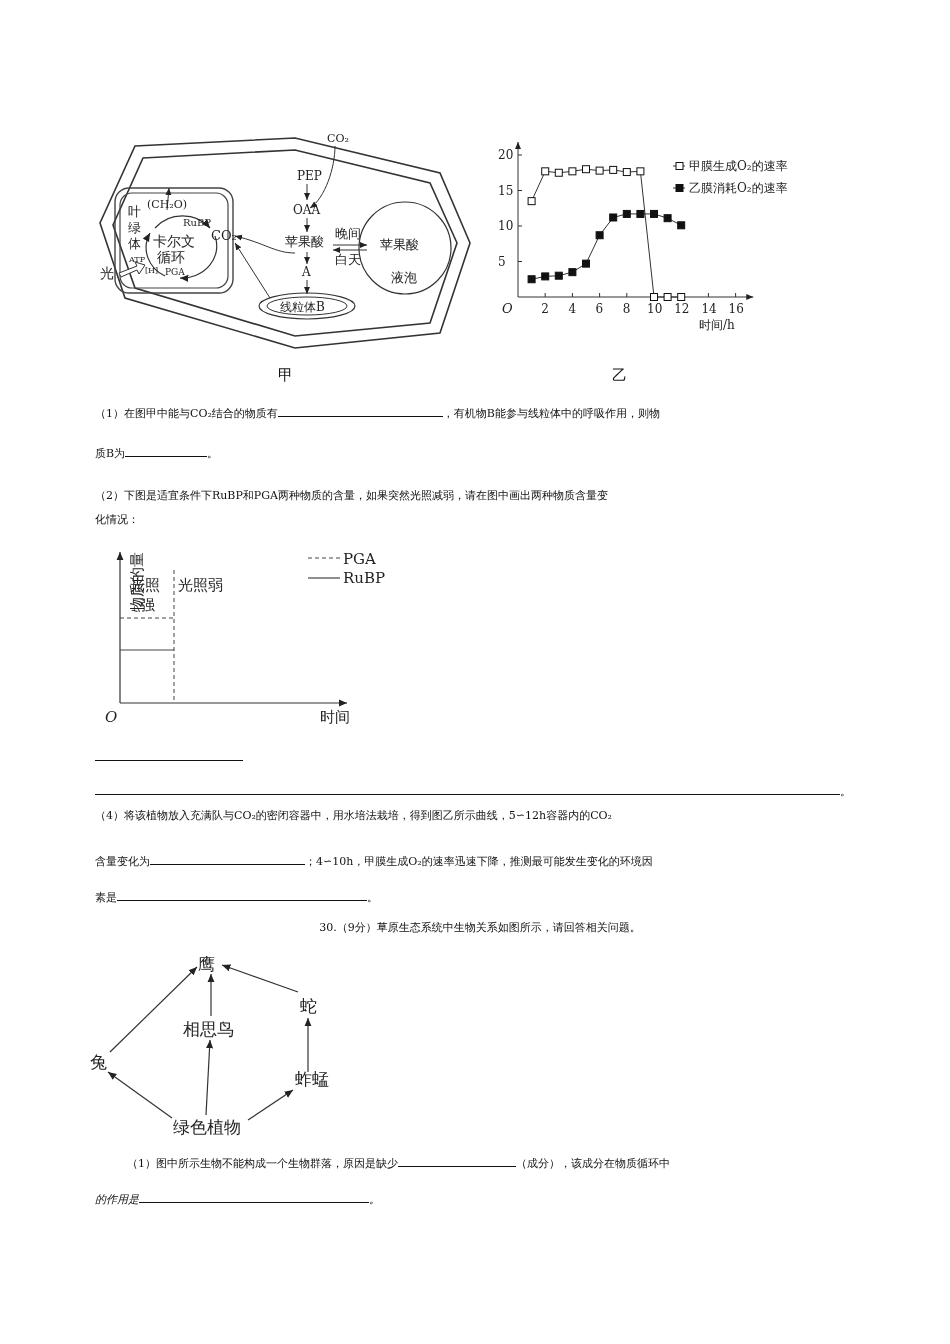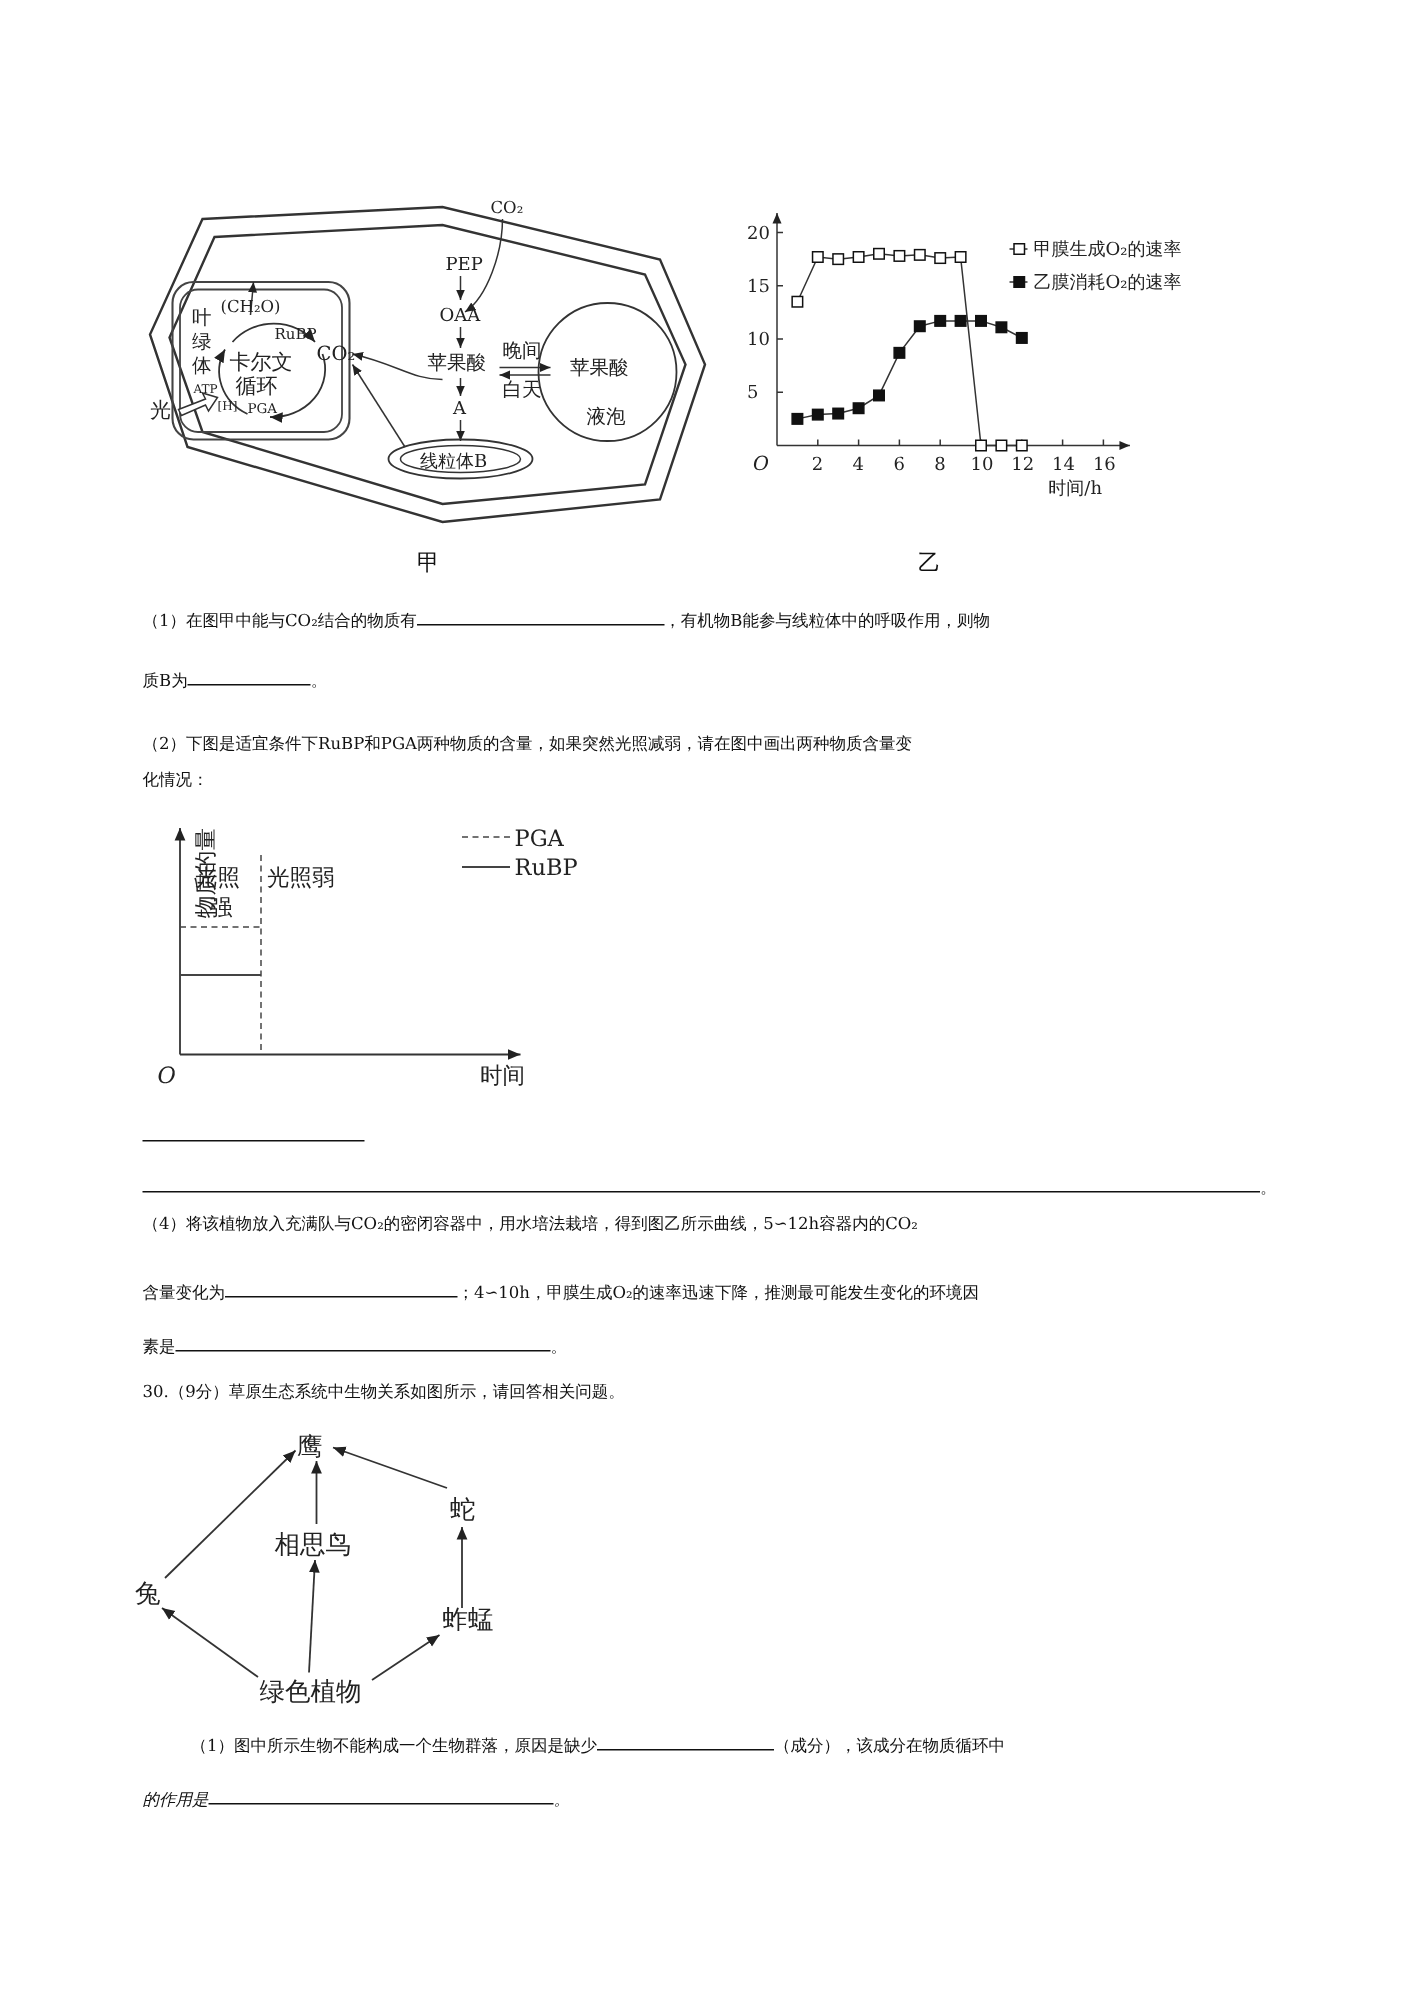--- a/index.html
+++ b/index.html
@@ -179,21 +179,21 @@
 </div>
 
 <div class="para" style="top:806px;">（4）将该植物放入充满队与CO₂的密闭容器中，用水培法栽培，得到图乙所示曲线，5∽12h容器内的CO₂</div>
 <div class="para" style="top:848px;">
   <span>含量变化为</span><span class="blank" style="width:155px;"></span><span>；4∽10h，甲膜生成O₂的速率迅速下降，推测最可能发生变化的环境因</span>
 </div>
 <div class="para" style="top:884px;">
   <span>素是</span><span class="blank" style="width:250px;"></span><span>。</span>
 </div>
 
-<div class="para" style="top:918px;">30.（9分）草原生态系统中生物关系如图所示，请回答相关问题。</div>
+<div class="para" style="top:918px;text-align:center;">30.（9分）草原生态系统中生物关系如图所示，请回答相关问题。</div>
 
 <svg class="abs" style="left:80px;top:940px;" width="300" height="200" viewBox="0 0 300 200">
   <defs>
     <marker id="ah3" markerWidth="8" markerHeight="8" refX="7" refY="4" orient="auto">
         <path d="M0,1 L7,4 L0,7 z" fill="#222"></path>
       </marker>
   </defs>
   <text x="118" y="30" font-size="17">鹰</text>
   <text x="220" y="72" font-size="17">蛇</text>
   <text x="103" y="95" font-size="17">相思鸟</text>

